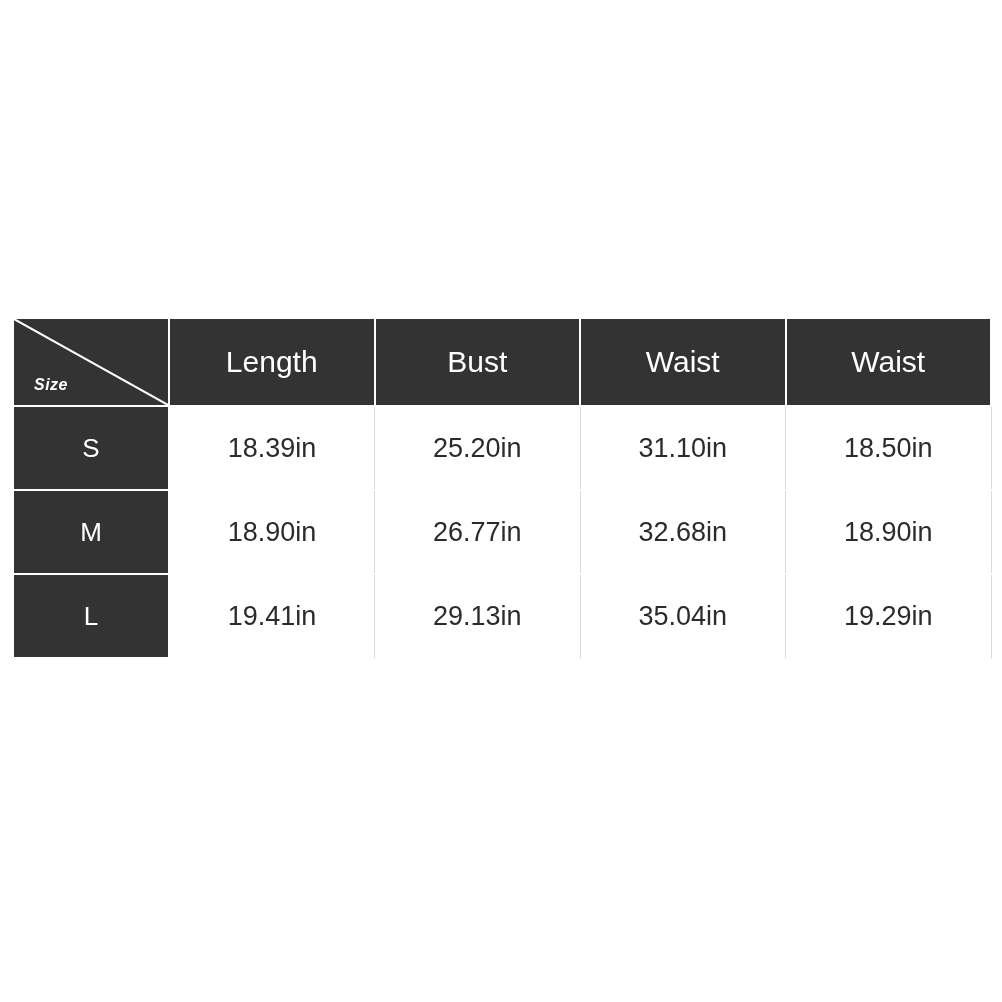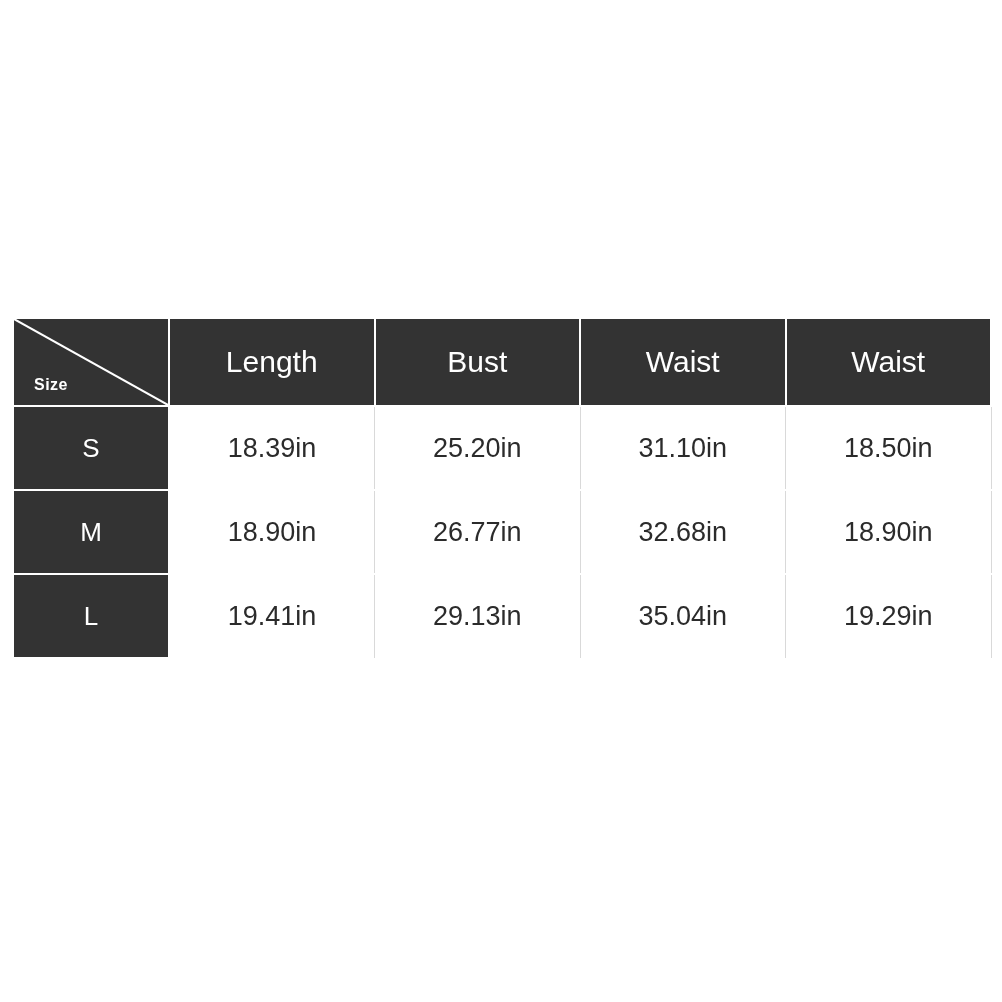--- a/index.html
+++ b/index.html
@@ -39,20 +39,21 @@
   }
   
   col.c-size   { width: 156px; }
   col.c-data   { width: 205.5px; }
 
   .corner-cell {
     position: relative;
     height: 86px;
     background: #333333;
     vertical-align: bottom;
+    font-style: italic;
   }
   .corner-cell .diag {
     position: absolute;
     left: 0;
     top: 0;
     width: 100%;
     height: 100%;
     display: block;
   }
   .corner-cell .size-label {

